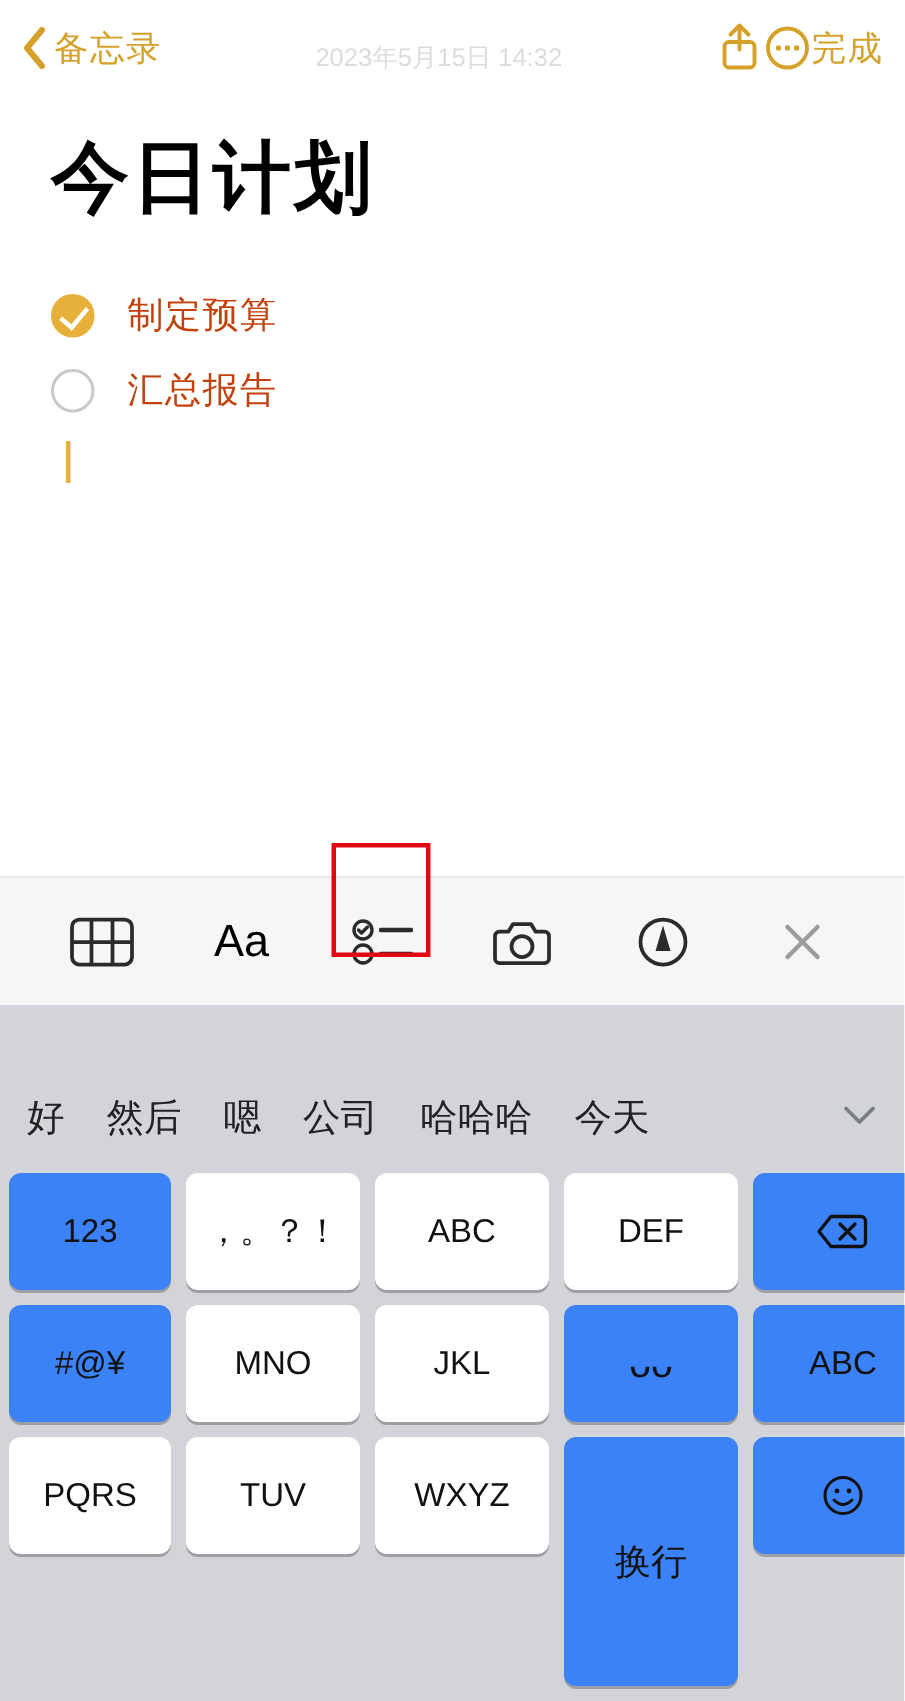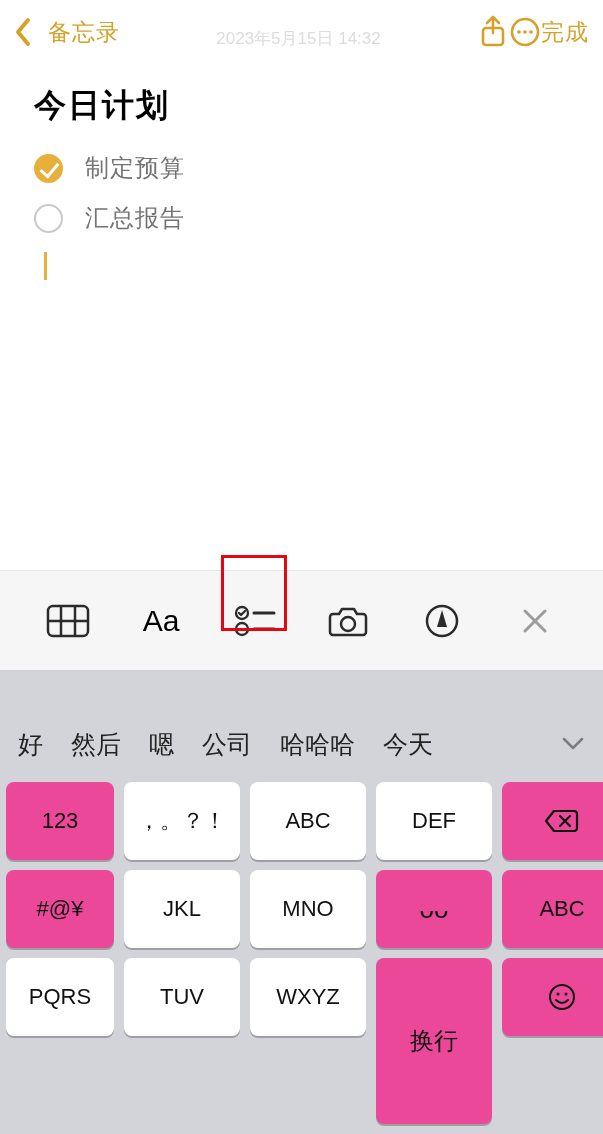--- a/index.html
+++ b/index.html
@@ -1,57 +1,57 @@
 <!DOCTYPE html>
 <html><head>
   <meta charset="utf-8">
   <style>
     * { margin:0; padding:0; box-sizing:border-box; -webkit-font-smoothing:antialiased; }
     html,body { width:603px; height:1134px; background:#fff; font-family:-apple-system,"PingFang SC","Helvetica Neue",sans-serif; overflow:hidden; }
     .app { width:603px; height:1134px; display:flex; flex-direction:column; }
 
     
     .nav { height:64px; display:flex; align-items:center; padding:0 14px; color:#d6a12b; }
-    .nav-back { display:flex; align-items:center; gap:16px; flex:0 0 auto; }
+    .nav-back { display:flex; align-items:center; gap:4px; flex:0 0 auto; }
     .nav-back-label { font-size:23px; letter-spacing:1px; }
     .nav-mid { flex:1 1 auto; text-align:center; font-size:17px; color:#dcdcdc;margin-top:13px; }
     .nav-right { flex:0 0 auto; display:flex; align-items:center; }
     .icon-btn { width:32px; height:32px; display:flex; align-items:center; justify-content:center; }
     .done { font-size:23px; letter-spacing:1px; font-weight:500; }
 
     
     .note { flex:0 0 auto; padding:20px 34px 0 34px; }
-    .note-title { font-size:32px; font-weight:700; letter-spacing:2px; margin-bottom:24px; }
+    .note-title { font-size:52px; font-weight:700; letter-spacing:2px; margin-bottom:40px; }
     .check-item { display:flex; align-items:center; gap:22px; margin-bottom:18px; }
     .check-circle { width:29px; height:29px; border-radius:50%; border:2px solid #c9c9c9; flex:0 0 auto; position:relative; }
     .check-circle.checked { background:#e6b03a; border-color:#e6b03a; }
     .check-circle.checked::after { content:""; position:absolute; left:8px; top:3px; width:8px; height:15px; border:solid #fff; border-width:0 3px 3px 0; transform:rotate(40deg); }
-    .check-text { font-size:24px; color:#737373; letter-spacing:1px; }
+    .check-text { font-size:24px; color:#c2410c; letter-spacing:1px; }
     .cursor { width:3px; height:28px; background:#e6b03a; margin-top:6px; margin-left:10px; }
 
     
     .gap { flex:1 1 auto; }
 
     
-    .fmt-bar { height:100px; background:#f6f6f6; border-top:1px solid #e6e6e6; display:flex; align-items:center; justify-content:space-between; padding:0 40px; }
+    .fmt-bar { height:86px; background:#f6f6f6; border-top:1px solid #e6e6e6; display:flex; align-items:center; justify-content:space-between; padding:0 40px; }
     .fmt-btn { width:55px; height:55px; display:flex; align-items:center; justify-content:center; }
     .fmt-highlight { position:absolute; border:3px solid #e30613; width:66px; height:76px; pointer-events:none; }
     .fmt-wrap { position:relative; display:flex; align-items:center; }
 
     
     .kb { background:#d2d4d9; }
     .kb-spacer { height:42px; }
     .kb-sugg { height:64px; display:flex; align-items:center; padding:0 10px; gap:12px; font-size:25px; color:#222; }
     .kb-sugg span { padding:0 8px; white-space:nowrap; }
     .kb-sugg .more { margin-left:auto; width:40px; display:flex; justify-content:center; }
 
     .kb-grid { padding:6px 6px 10px 6px; display:grid; grid-template-columns:108px 116px 116px 116px 120px; grid-auto-rows:78px; gap:10px; }
     .key { border-radius:8px; display:flex; align-items:center; justify-content:center; font-size:22px; color:#111; box-shadow:0 2px 0 rgba(0,0,0,.25); }
     .k-white { background:#fff; }
-    .k-gray  { background:#ec4899; }
+    .k-gray  { background:#3b82f6; }
     .k-func  { font-size:22px; letter-spacing:0; }
     .k-sym   { font-size:26px; }
     .key[data-col="span2"] { grid-column:span 2; }
     .key[data-row="span2"] { grid-row:span 2; }
 
     
     .aa-label { font-size:30px; font-weight:500; }
 
   </style>
 </head>
@@ -171,22 +171,22 @@
       <div class="key k-white">DEF</div>
       <div class="key k-gray">
         <svg width="36" height="26" viewBox="0 0 36 26">
             <path d="M10 3 h20 a3 3 0 0 1 3 3 v14 a3 3 0 0 1 -3 3 h-20 l-8 -10 z" fill="none" stroke="#111" stroke-width="2.2" stroke-linejoin="round"></path>
             <line x1="16" y1="8" x2="26" y2="18" stroke="#111" stroke-width="2.2" stroke-linecap="round"></line>
             <line x1="26" y1="8" x2="16" y2="18" stroke="#111" stroke-width="2.2" stroke-linecap="round"></line>
           </svg>
       </div>
 
       <div class="key k-gray k-func">#@¥</div>
+      <div class="key k-white">MNO</div>
       <div class="key k-white">JKL</div>
-      <div class="key k-white">MNO</div>
       <div class="key k-gray k-sym">ᴗᴗ</div>
 
       <div class="key k-gray k-func">ABC</div>
       <div class="key k-white">PQRS</div>
       <div class="key k-white">TUV</div>
       <div class="key k-white">WXYZ</div>
       <div class="key k-gray" data-row="span2">
           <span style="font-size:24px;">换行</span>
         </div>
 

